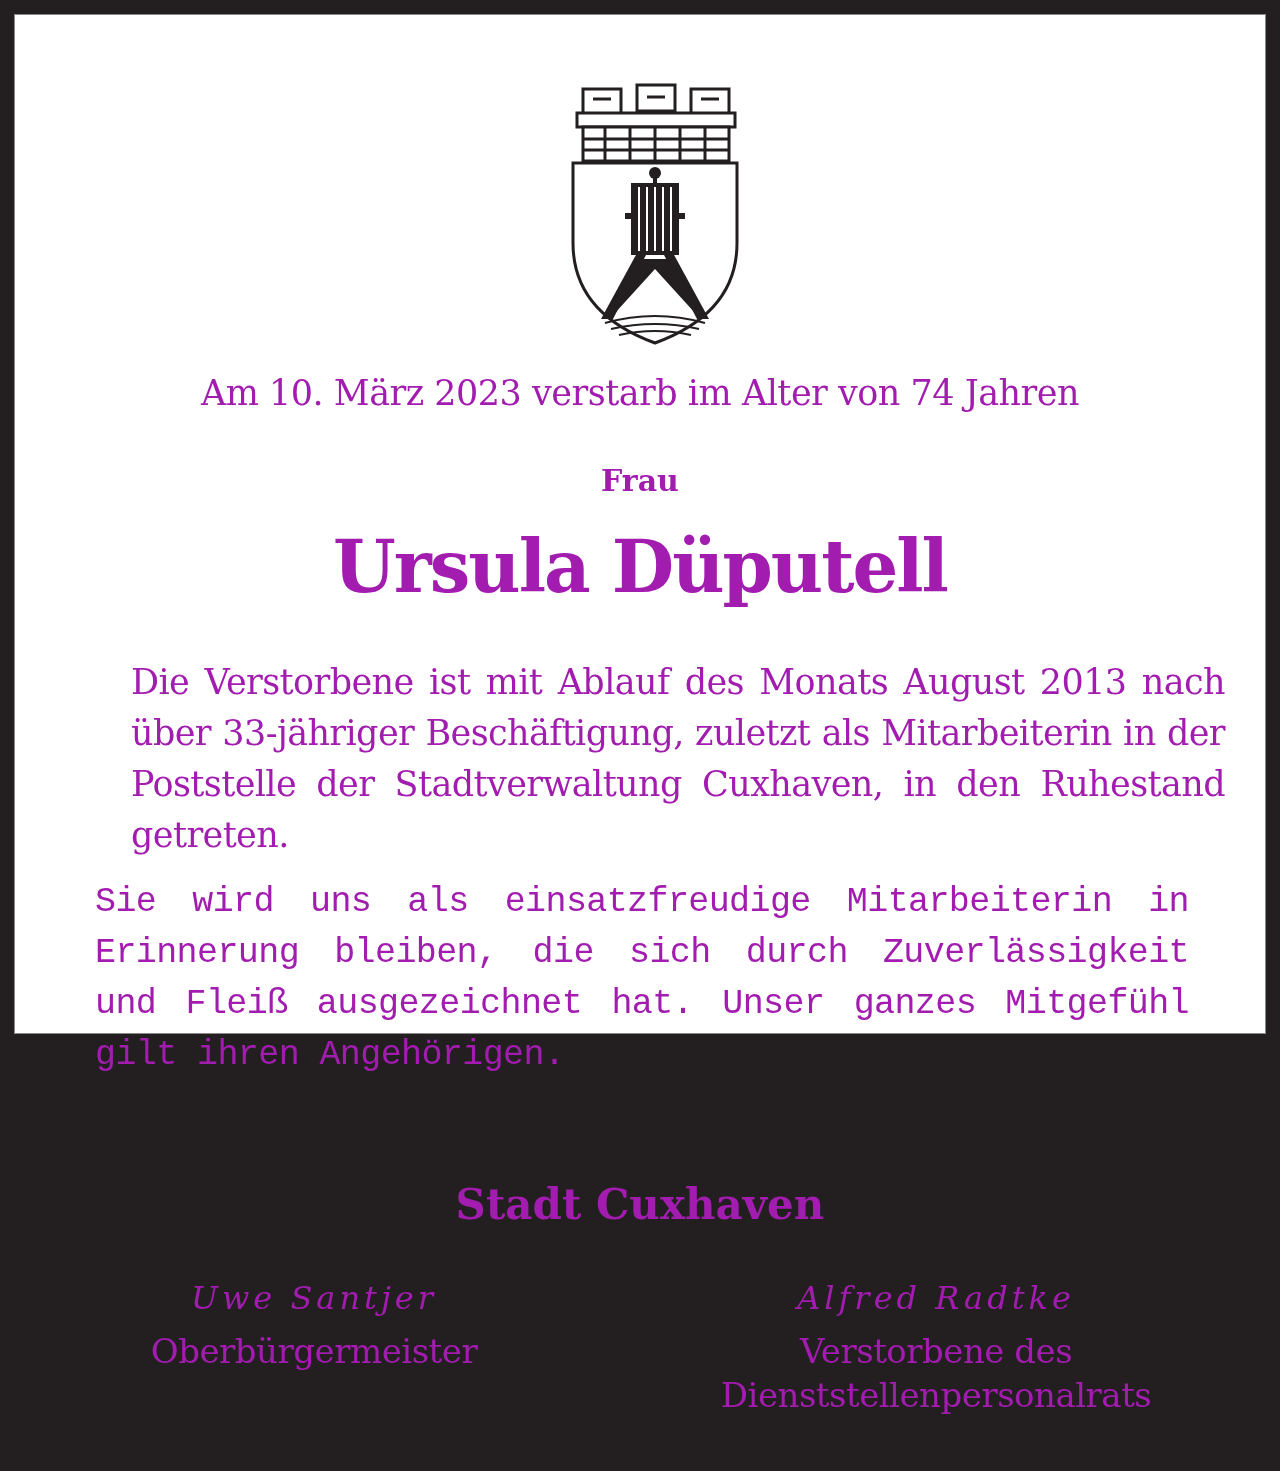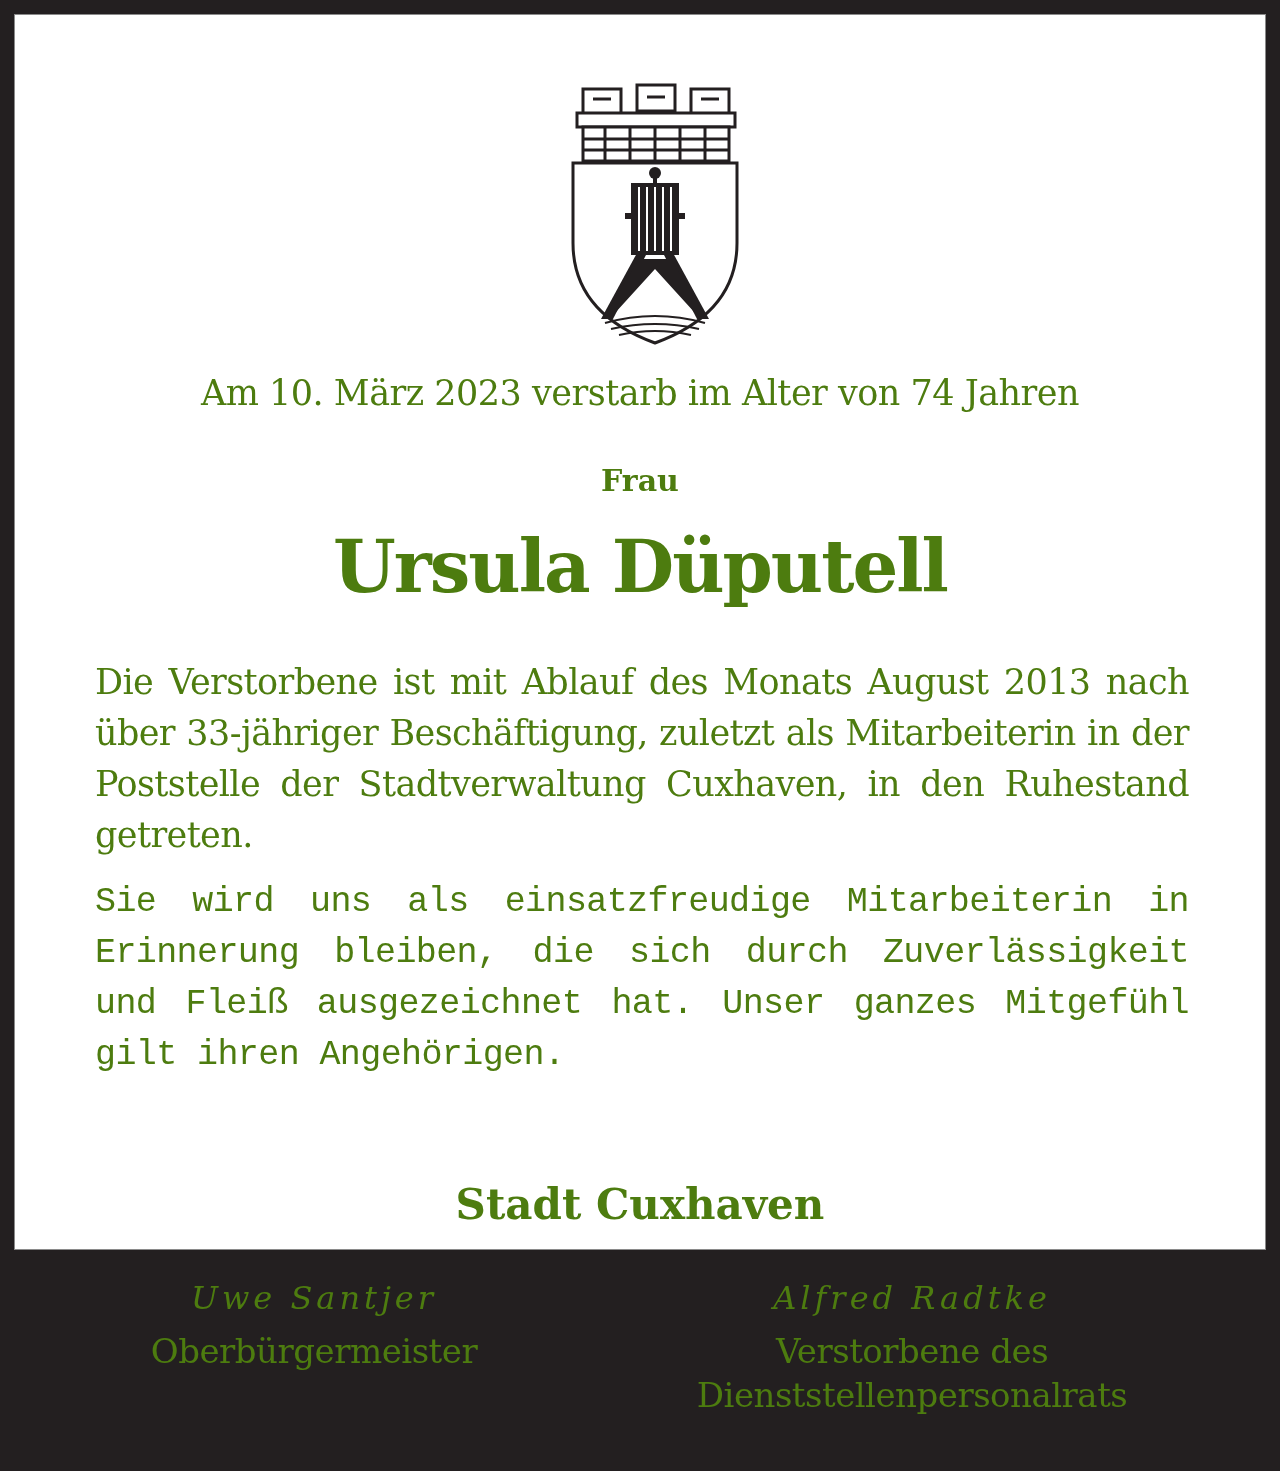--- a/index.html
+++ b/index.html
@@ -1,33 +1,33 @@
 <!DOCTYPE html>
 <html><head>
 <meta charset="utf-8">
 <style>
   html, body { margin: 0; padding: 0; }
   body { width: 1280px; height: 1471px; background: #231f20; position: relative; overflow: hidden; }
   .card {
-    position: absolute; left: 14px; top: 14px; width: 1252px; height: 1236px;
+    position: absolute; left: 14px; top: 14px; width: 1252px; height: 1020px;
     background: #ffffff; border: 1px solid #8a8a8a; box-sizing: border-box;
-    font-family: "DejaVu Serif", "Liberation Serif", serif; color: #4d7c0f;
+    font-family: "DejaVu Serif", "Liberation Serif", serif; color: #a21caf;
   }
   .crest { position: absolute; left: 540px; top: 58px; width: 200px; height: 282px; }
   .line-intro { position: absolute; left: 0; right: 0; top: 358px; text-align: center; font-size: 35px; letter-spacing: -0.5px; }
   .salutation { position: absolute; left: 0; right: 0; top: 440px; text-align: center; font-size: 30px; font-weight: bold; margin-top: 8px; }
   .name { position: absolute; left: 0; right: 0; top: 512px; text-align: center; font-size: 72px; font-weight: bold; letter-spacing: -2px; line-height: 1.1; }
   .body-text { position: absolute; left: 80px; width: 1094px; font-size: 35px; line-height: 51px; text-align: justify; letter-spacing: -0.6px; }
-  .p1 { top: 642px; }
+  .p1 { top: 642px; margin-left: 36px; }
   .p2 { top: 862px; font-family: Liberation Mono, monospace; }
   .p3 { top: 1083px; }
   .org { position: absolute; left: 0; right: 0; top: 1165px; text-align: center; font-size: 42px; font-weight: bold; }
   .sig { position: absolute; text-align: center; }
   .sig-left { left: 60px; width: 478px; top: 1258px; }
-  .sig-right { left: 612px; width: 570px; top: 1258px; }
+  .sig-right { left: 636px; width: 570px; top: 1258px; }
   .sig-name { font-size: 32px; letter-spacing: 4px; line-height: 50px; font-style: italic; }
   .sig-role { font-size: 34px; font-weight: normal; line-height: 44px; margin-top: 6px; letter-spacing: -0.5px; }
 </style>
 </head>
 <body>
 
 <div class="card">
 
   <svg class="crest" viewBox="0 0 200 282" xmlns="http://www.w3.org/2000/svg">
     <g fill="#fff" stroke="#231f20" stroke-width="3">

